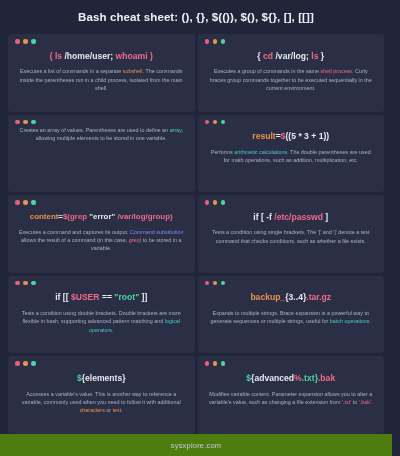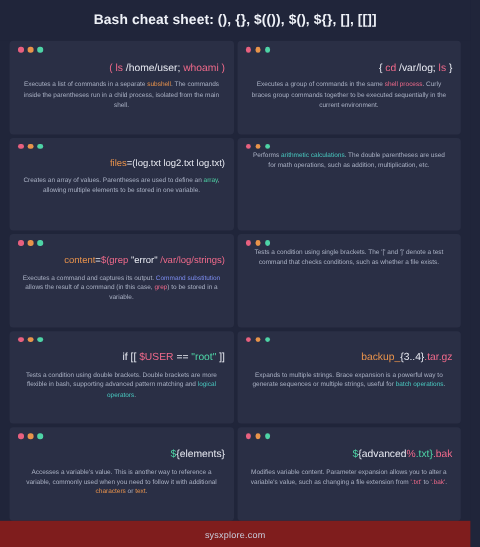--- a/index.html
+++ b/index.html
@@ -67,28 +67,28 @@
     width: 4.5px;
     height: 4.5px;
     border-radius: 50%;
     display: block;
   }
   .dot.red { background: #e8607f; }
   .dot.amber { background: #e8944a; }
   .dot.green { background: #4ed4a6; }
 
   .code {
-    text-align: right;
+    text-align: center;
     font-size: 8.6px;
     line-height: 1.25;
     margin: 5px 0 6px 0;
     white-space: nowrap;
     overflow: hidden;
     color: #e8eaf2;
-    font-weight: normal;
+    font-weight: bold;
   }
   .card.small-code .code { font-size: 7.9px; }
 
   .desc {
     text-align: center;
     font-size: 5.4px;
     line-height: 1.55;
     color: #c3c9d8;
     padding: 0 4px;
   }
@@ -100,21 +100,21 @@
   .c-blue   { color: #7c8cf0; }
   .c-teal   { color: #49c9c0; }
   .c-grey   { color: #aab1c4; }
   
   .footer {
     height: 22px;
     flex: 0 0 22px;
     display: flex;
     align-items: center;
     justify-content: center;
-    background: #7f1d1d;
+    background: #4d7c0f;
   }
   .footer-text {
     font-size: 7.5px;
     color: #c9cedd;
     letter-spacing: 0.2px;
   }
 </style>
 </head>
 <body>
 
@@ -142,46 +142,47 @@
         </div>
         <div class="code"><span class="c-white">{ </span><span class="c-pink">cd</span><span class="c-white"> /var/log; </span><span class="c-pink">ls</span><span class="c-white"> }</span></div>
         <div class="desc"><span class="c-grey">Executes a group of commands in the same </span><span class="c-pink">shell process</span><span class="c-grey">. Curly braces group commands together to be executed sequentially in the current environment.</span></div>
       </div>
       <div class="card small-code">
         <div class="dots">
           <span class="dot red"></span>
           <span class="dot amber"></span>
           <span class="dot green"></span>
         </div>
-        <div class="code"><span class="c-orange">files</span><span class="c-white">=(log.txt log2.txt log.txt)</span></div>
         <div class="desc"><span class="c-grey">Creates an array of values. Parentheses are used to define an </span><span class="c-green">array</span><span class="c-grey">, allowing multiple elements to be stored in one variable.</span></div>
       </div>
       <div class="card">
         <div class="dots">
           <span class="dot red"></span>
           <span class="dot amber"></span>
           <span class="dot green"></span>
         </div>
+        <div class="code"><span class="c-orange">result</span><span class="c-white">=</span><span class="c-pink">$</span><span class="c-white">((5 * 3 + 1))</span></div>
         <div class="desc"><span class="c-grey">Performs </span><span class="c-teal">arithmetic calculations</span><span class="c-grey">. The double parentheses are used for math operations, such as addition, multiplication, etc.</span></div>
       </div>
       <div class="card small-code">
         <div class="dots">
           <span class="dot red"></span>
           <span class="dot amber"></span>
           <span class="dot green"></span>
         </div>
-        <div class="code"><span class="c-orange">content</span><span class="c-white">=</span><span class="c-pink">$(</span><span class="c-pink">grep</span><span class="c-white"> "error" </span><span class="c-pink">/var/log/strings</span><span class="c-pink">)</span></div>
+        <div class="code"><span class="c-orange">content</span><span class="c-white">=</span><span class="c-pink">$(</span><span class="c-pink">grep</span><span class="c-white"> "error" </span><span class="c-pink">/var/log/group</span><span class="c-pink">)</span></div>
         <div class="desc"><span class="c-grey">Executes a command and captures its output. </span><span class="c-blue">Command substitution</span><span class="c-grey"> allows the result of a command (in this case, </span><span class="c-pink">grep</span><span class="c-grey">) to be stored in a variable.</span></div>
       </div>
       <div class="card">
         <div class="dots">
           <span class="dot red"></span>
           <span class="dot amber"></span>
           <span class="dot green"></span>
         </div>
+        <div class="code"><span class="c-white">if [ </span><span class="c-white">-f </span><span class="c-pink">/etc/passwd</span><span class="c-white"> ]</span></div>
         <div class="desc"><span class="c-grey">Tests a condition using single brackets. The '[' and ']' denote a test command that checks conditions, such as whether a file exists.</span></div>
       </div>
       <div class="card">
         <div class="dots">
           <span class="dot red"></span>
           <span class="dot amber"></span>
           <span class="dot green"></span>
         </div>
         <div class="code"><span class="c-white">if [[ </span><span class="c-pink">$USER</span><span class="c-white"> == </span><span class="c-green">"root"</span><span class="c-white"> ]]</span></div>
         <div class="desc"><span class="c-grey">Tests a condition using double brackets. Double brackets are more flexible in bash, supporting advanced pattern matching and </span><span class="c-teal">logical operators</span><span class="c-grey">.</span></div>

